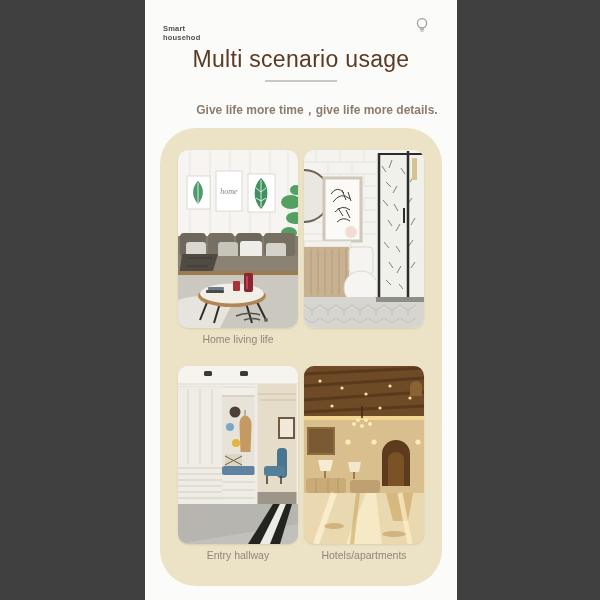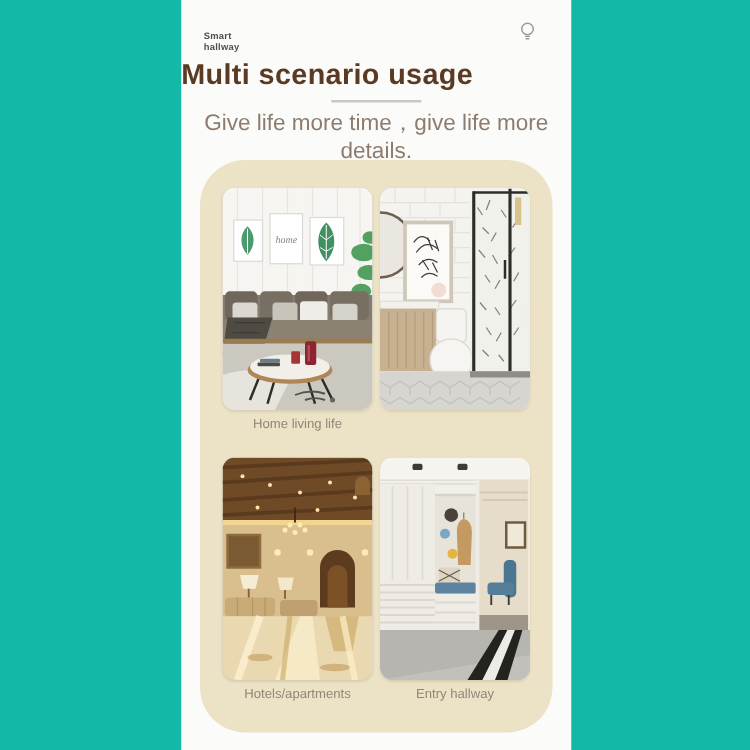--- a/index.html
+++ b/index.html
@@ -1,39 +1,39 @@
 <!DOCTYPE html>
 <html><head>
 <meta charset="utf-8">
 <style>
   html,body{margin:0;padding:0;}
   body{width:600px;height:600px;background:#eef0ef;font-family:"Liberation Sans",sans-serif;overflow:hidden;}
-  .stage{position:relative;width:600px;height:600px;background:#14b8a6;}
+  .stage{position:relative;width:600px;height:600px;background:#404040;}
   .panel{position:absolute;left:145px;top:0;width:312px;height:600px;background:#fbfbf9;}
   .brand{position:absolute;left:18px;top:24px;font-size:7.5px;line-height:9px;font-weight:700;color:#4f4f4f;letter-spacing:.2px;}
   .bulb{position:absolute;right:28px;top:17px;}
-  .title{position:absolute;left:0;top:46px;width:100%;margin:0;text-align:left;font-size:23px;font-weight:bold;color:#5a3a23;letter-spacing:.3px;}
+  .title{position:absolute;left:0;top:46px;width:100%;margin:0;text-align:center;font-size:23px;font-weight:normal;color:#5a3a23;letter-spacing:.3px;}
   .divider{position:absolute;left:50%;top:80px;width:72px;height:1.5px;margin-left:-36px;background:#c9c8c6;}
-  .subtitle{position:absolute;left:0;top:86px;width:100%;margin:0;text-align:center;font-size:18px;color:#8d7c6d;}
+  .subtitle{position:absolute;left:0;top:86px;width:100%;margin:16px;text-align:center;font-size:12px;color:#8d7c6d;font-weight:bold;}
   .card{position:absolute;left:15px;top:128px;width:282px;height:458px;border-radius:36px;background:#ece2c6;
         display:grid;grid-template-columns:120px 120px;column-gap:6px;row-gap:21px;justify-content:center;align-content:start;padding-top:22px;box-sizing:border-box;}
   figure.tile{margin:0;width:120px;}
   .photo{width:120px;height:178px;border-radius:10px;overflow:hidden;background:#ddd;box-shadow:0 1px 2px rgba(120,100,60,.15);}
   .photo svg{display:block;}
   figcaption{margin-top:5px;text-align:center;font-size:10.5px;color:#8e887a;}
 </style>
 </head>
 <body>
 
 <div class="stage">
   <div class="panel">
 
     <div class="brand">
       <div>Smart</div>
-      <div>hallway</div>
+      <div>househod</div>
     </div>
 
     <svg class="bulb" width="14" height="18" viewBox="0 0 14 18">
       <circle cx="7" cy="6.2" r="4.6" fill="none" stroke="#9a9a9a" stroke-width="1.2"></circle>
       <path d="M5.4 12.1 h3.2 M5.9 14 h2.2" stroke="#9a9a9a" stroke-width="1.1" stroke-linecap="round"></path>
     </svg>
 
     <h1 class="title">Multi scenario usage</h1>
     <div class="divider"></div>
     <p class="subtitle">Give life more time，give life more details.</p>
@@ -121,76 +121,20 @@
             <rect x="112" y="96" width="8" height="16" fill="#f1efe9"></rect>
             <rect x="0" y="147" width="120" height="31" fill="#d7d5cf"></rect>
             <g stroke="#c3c1bb" stroke-width="1" fill="none">
               <path d="M0 155 l8 5 8 -5 8 5 8 -5 8 5 8 -5 8 5 8 -5 8 5 8 -5 8 5 8 -5 8 5 8 -5"></path>
               <path d="M0 168 l8 5 8 -5 8 5 8 -5 8 5 8 -5 8 5 8 -5 8 5 8 -5 8 5 8 -5 8 5 8 -5"></path>
               <path d="M8 160 V166 M24 160 V166 M40 160 V166 M56 160 V166 M72 160 V166 M88 160 V166 M104 160 V166"></path>
             </g>
             <rect x="72" y="147" width="48" height="5" fill="#8f8d87"></rect>
           </svg>
         </div>
-      </figure>
-
-      <figure class="tile">
-        <div class="photo">
-          <svg width="120" height="178" viewBox="0 0 120 178">
-            <rect width="120" height="178" fill="#d9bf8e"></rect>
-            <rect width="120" height="52" fill="#6e4a27"></rect>
-            <path d="M0 8 L120 2 M0 20 L120 12 M0 34 L120 26 M0 46 L120 40" stroke="#5a3a1d" stroke-width="3"></path>
-            <g fill="#ffe2a6">
-              <circle cx="16" cy="15" r="1.6"></circle>
-                <circle cx="38" cy="22" r="1.6"></circle>
-                <circle cx="62" cy="28" r="1.6"></circle>
-              <circle cx="86" cy="20" r="1.6"></circle>
-                <circle cx="106" cy="32" r="1.6"></circle>
-                <circle cx="28" cy="40" r="1.6"></circle>
-              <circle cx="76" cy="42" r="1.6"></circle>
-            </g>
-            <rect x="0" y="50" width="120" height="4" fill="#f3d592"></rect>
-            <rect x="0" y="54" width="120" height="76" fill="#d9bf8e"></rect>
-            <path d="M58 40 v12" stroke="#3f2a14" stroke-width="1.5"></path>
-            <g fill="#ffeab0">
-              <circle cx="50" cy="58" r="2"></circle>
-                <circle cx="58" cy="60" r="2"></circle>
-                <circle cx="66" cy="58" r="2"></circle>
-              <circle cx="54" cy="54" r="2"></circle>
-                <circle cx="62" cy="54" r="2"></circle>
-            </g>
-            <path d="M106 30 v-9 a6 6 0 0 1 12 0 v9 Z" fill="#8a6233"></path>
-            <rect x="4" y="62" width="26" height="26" fill="#7a5a33" stroke="#8f6c3e" stroke-width="2"></rect>
-            <path d="M78 120 v-32 a14 14 0 0 1 28 0 v32 Z" fill="#5d3b1e"></path>
-            <path d="M84 120 v-26 a8 8 0 0 1 16 0 v26 Z" fill="#7a5226"></path>
-            <g fill="#ffe9b5">
-              <circle cx="44" cy="76" r="2.6"></circle>
-                <circle cx="70" cy="76" r="2.6"></circle>
-                <circle cx="114" cy="76" r="2.6"></circle>
-            </g>
-            <path d="M14 94 h15 l-2.5 11 h-10 Z" fill="#f6ecd4"></path>
-            <path d="M21 105 v8" stroke="#8a6233" stroke-width="1.5"></path>
-            <path d="M44 96 h13 l-2 10 h-9 Z" fill="#f3e7cc"></path>
-            <path d="M50 106 v7" stroke="#8a6233" stroke-width="1.5"></path>
-            <rect x="2" y="112" width="40" height="15" rx="3" fill="#c9ab77"></rect>
-            <path d="M12 112 v15 M24 112 v15 M34 112 v15" stroke="#b69764" stroke-width="1"></path>
-            <rect x="46" y="114" width="30" height="13" rx="3" fill="#bfa070"></rect>
-            <rect x="0" y="127" width="120" height="51" fill="#ead9b0"></rect>
-            <path d="M62 127 L42 178 L78 178 L72 127 Z" fill="#f7ecc9" opacity=".85"></path>
-            <path d="M82 127 l7 28 h15 l5 -28 Z" fill="#caa766" opacity=".65"></path>
-            <path d="M30 127 L12 178" stroke="#fff4d6" stroke-width="6" opacity=".7"></path>
-            <path d="M96 127 L106 178" stroke="#fff0c8" stroke-width="5" opacity=".7"></path>
-            <path d="M54 127 L48 178" stroke="#c9a75f" stroke-width="4" opacity=".6"></path>
-            <g fill="#b68d4d" opacity=".5">
-              <ellipse cx="30" cy="160" rx="10" ry="3"></ellipse>
-                <ellipse cx="90" cy="168" rx="12" ry="3"></ellipse>
-            </g>
-          </svg>
-        </div>
-        <figcaption>Hotels/apartments</figcaption>
       </figure>
 
       <figure class="tile">
         <div class="photo">
           <svg width="120" height="178" viewBox="0 0 120 178">
             <rect width="120" height="178" fill="#f1efe9"></rect>
             <rect width="120" height="18" fill="#f6f4ef"></rect>
             <path d="M0 18 H120 M0 21 H120" stroke="#ddd9d1" stroke-width="1"></path>
             <rect x="26" y="5" width="8" height="5" rx="1.5" fill="#3a3a36"></rect>
             <rect x="62" y="5" width="8" height="5" rx="1.5" fill="#3a3a36"></rect>
@@ -220,15 +164,71 @@
             <rect x="0" y="138" width="120" height="40" fill="#b7b5b0"></rect>
             <path d="M0 178 L120 158 L120 178 Z" fill="#c2c0bb"></path>
             <polygon points="70,178 95,138 102,138 82,178" fill="#23231f"></polygon>
             <polygon points="82,178 102,138 108,138 92,178" fill="#ecebe6"></polygon>
             <polygon points="92,178 108,138 114,138 102,178" fill="#23231f"></polygon>
           </svg>
         </div>
         <figcaption>Entry hallway</figcaption>
       </figure>
 
+      <figure class="tile">
+        <div class="photo">
+          <svg width="120" height="178" viewBox="0 0 120 178">
+            <rect width="120" height="178" fill="#d9bf8e"></rect>
+            <rect width="120" height="52" fill="#6e4a27"></rect>
+            <path d="M0 8 L120 2 M0 20 L120 12 M0 34 L120 26 M0 46 L120 40" stroke="#5a3a1d" stroke-width="3"></path>
+            <g fill="#ffe2a6">
+              <circle cx="16" cy="15" r="1.6"></circle>
+                <circle cx="38" cy="22" r="1.6"></circle>
+                <circle cx="62" cy="28" r="1.6"></circle>
+              <circle cx="86" cy="20" r="1.6"></circle>
+                <circle cx="106" cy="32" r="1.6"></circle>
+                <circle cx="28" cy="40" r="1.6"></circle>
+              <circle cx="76" cy="42" r="1.6"></circle>
+            </g>
+            <rect x="0" y="50" width="120" height="4" fill="#f3d592"></rect>
+            <rect x="0" y="54" width="120" height="76" fill="#d9bf8e"></rect>
+            <path d="M58 40 v12" stroke="#3f2a14" stroke-width="1.5"></path>
+            <g fill="#ffeab0">
+              <circle cx="50" cy="58" r="2"></circle>
+                <circle cx="58" cy="60" r="2"></circle>
+                <circle cx="66" cy="58" r="2"></circle>
+              <circle cx="54" cy="54" r="2"></circle>
+                <circle cx="62" cy="54" r="2"></circle>
+            </g>
+            <path d="M106 30 v-9 a6 6 0 0 1 12 0 v9 Z" fill="#8a6233"></path>
+            <rect x="4" y="62" width="26" height="26" fill="#7a5a33" stroke="#8f6c3e" stroke-width="2"></rect>
+            <path d="M78 120 v-32 a14 14 0 0 1 28 0 v32 Z" fill="#5d3b1e"></path>
+            <path d="M84 120 v-26 a8 8 0 0 1 16 0 v26 Z" fill="#7a5226"></path>
+            <g fill="#ffe9b5">
+              <circle cx="44" cy="76" r="2.6"></circle>
+                <circle cx="70" cy="76" r="2.6"></circle>
+                <circle cx="114" cy="76" r="2.6"></circle>
+            </g>
+            <path d="M14 94 h15 l-2.5 11 h-10 Z" fill="#f6ecd4"></path>
+            <path d="M21 105 v8" stroke="#8a6233" stroke-width="1.5"></path>
+            <path d="M44 96 h13 l-2 10 h-9 Z" fill="#f3e7cc"></path>
+            <path d="M50 106 v7" stroke="#8a6233" stroke-width="1.5"></path>
+            <rect x="2" y="112" width="40" height="15" rx="3" fill="#c9ab77"></rect>
+            <path d="M12 112 v15 M24 112 v15 M34 112 v15" stroke="#b69764" stroke-width="1"></path>
+            <rect x="46" y="114" width="30" height="13" rx="3" fill="#bfa070"></rect>
+            <rect x="0" y="127" width="120" height="51" fill="#ead9b0"></rect>
+            <path d="M62 127 L42 178 L78 178 L72 127 Z" fill="#f7ecc9" opacity=".85"></path>
+            <path d="M82 127 l7 28 h15 l5 -28 Z" fill="#caa766" opacity=".65"></path>
+            <path d="M30 127 L12 178" stroke="#fff4d6" stroke-width="6" opacity=".7"></path>
+            <path d="M96 127 L106 178" stroke="#fff0c8" stroke-width="5" opacity=".7"></path>
+            <path d="M54 127 L48 178" stroke="#c9a75f" stroke-width="4" opacity=".6"></path>
+            <g fill="#b68d4d" opacity=".5">
+              <ellipse cx="30" cy="160" rx="10" ry="3"></ellipse>
+                <ellipse cx="90" cy="168" rx="12" ry="3"></ellipse>
+            </g>
+          </svg>
+        </div>
+        <figcaption>Hotels/apartments</figcaption>
+      </figure>
+
     </div>
   </div>
 </div>
 
 </body></html>

